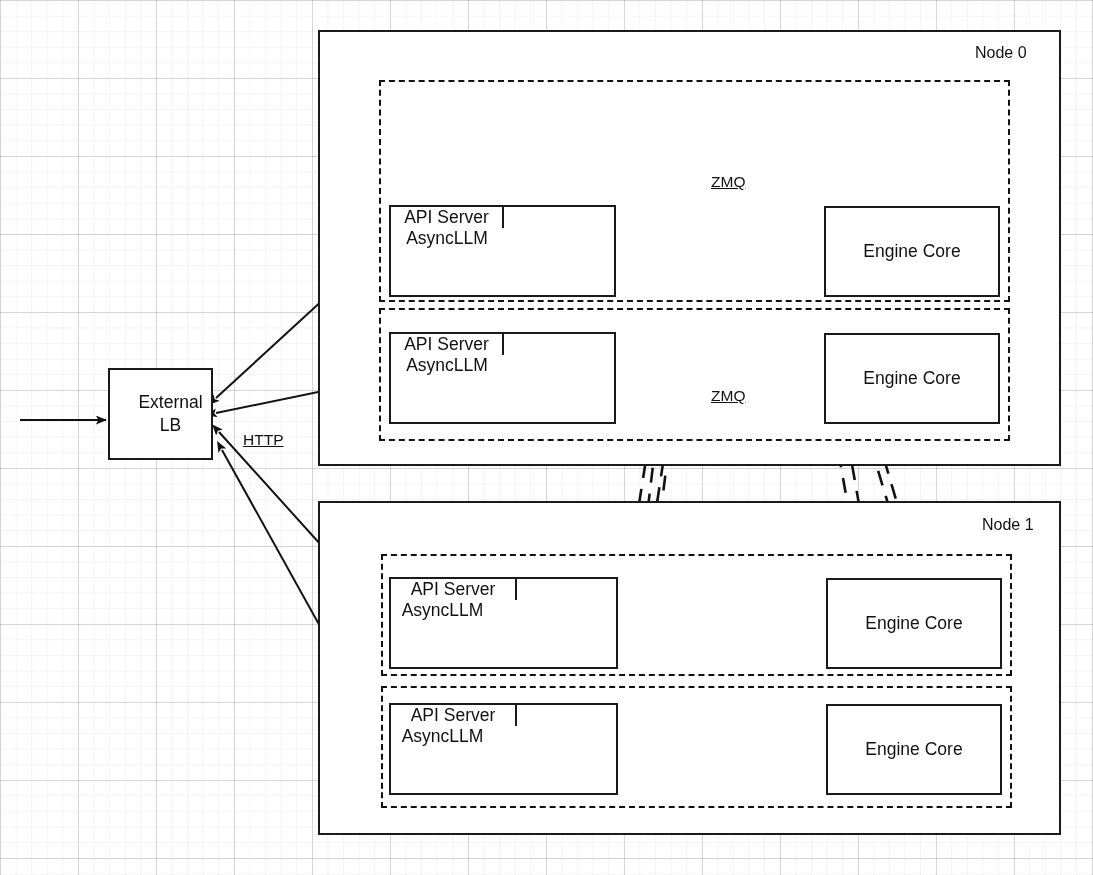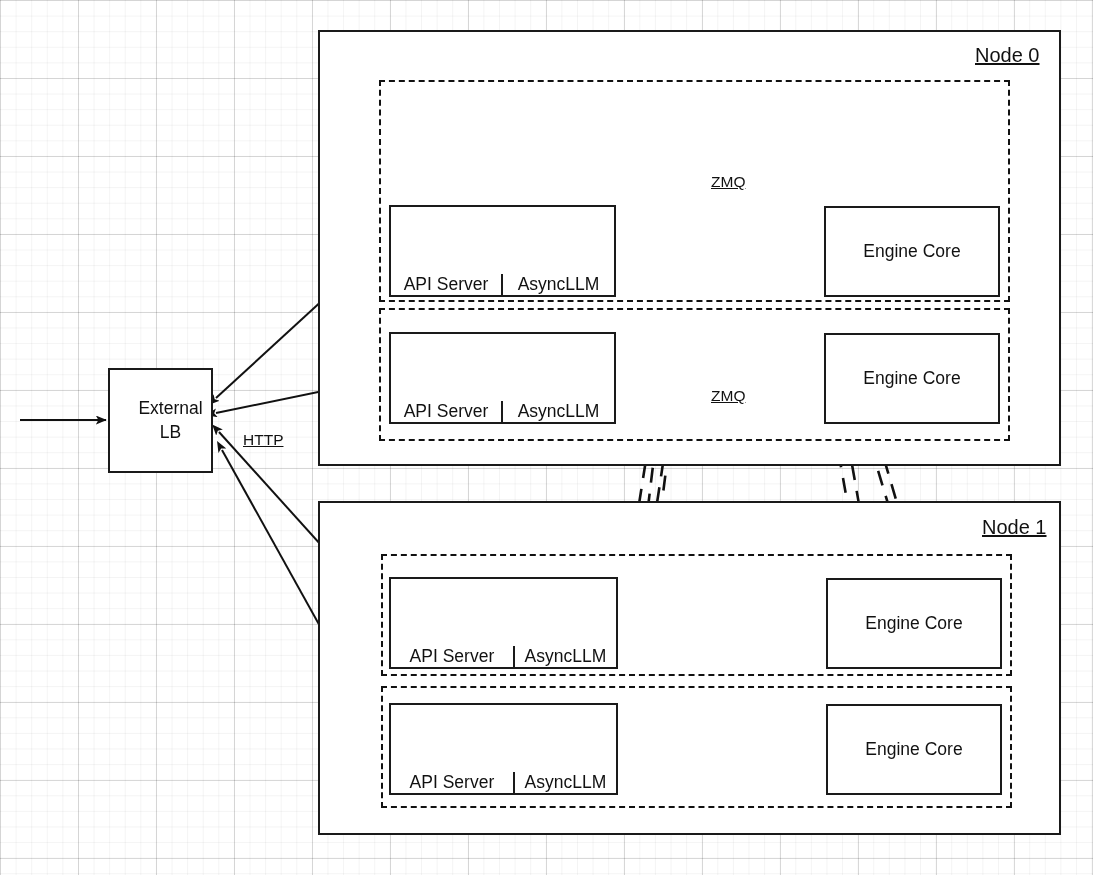--- a/index.html
+++ b/index.html
@@ -34,39 +34,38 @@
     pointer-events: none;
   }
   .node-box {
     position: absolute;
     border: 2px solid #1a1a1a;
     background: #ffffff;
     box-sizing: border-box;
   }
   .node-label {
     position: absolute;
-    font-size: 20px;
+    font-size: 16px;
     color: #111111;
     white-space: nowrap;
-    text-decoration: underline;
   }
   .dash-group {
     position: absolute;
     border: 2px dashed #111111;
     background: transparent;
     box-sizing: border-box;
   }
   .unit {
     position: absolute;
     border: 2px solid #1a1a1a;
     background: #ffffff;
     box-sizing: border-box;
     display: flex;
-    flex-direction: row;
-    align-items: flex-end;
+    flex-direction: column;
+    align-items: flex-start;
   }
   .unit-cell {
     display: flex;
     align-items: center;
     justify-content: center;
     font-size: 17.5px;
     color: #111111;
     white-space: nowrap;
     box-sizing: border-box;
   }
@@ -225,20 +224,20 @@
 
   <div class="unit" style="left:389px; top:703px; width:229px; height:92px;">
     <div class="unit-cell left" style="width:126px;">API Server</div>
     <div class="unit-cell" style="width:103px;">AsyncLLM</div>
   </div>
 
   <div class="plain-box" style="left:826px; top:704px; width:176px; height:91px;">
     <span>Engine Core</span>
   </div>
 
-  <div class="plain-box" style="left:108px; top:368px; width:105px; height:105px; flex-direction:column;padding-left:20px;">
+  <div class="plain-box" style="left:108px; top:368px; width:105px; height:92px; flex-direction:column;padding-left:20px;">
     <span>External</span>
     <span>LB</span>
   </div>
 
   <div class="edge-label" style="left:243px; top:431px;">HTTP</div>
 
 </div>
 
 </body></html>

